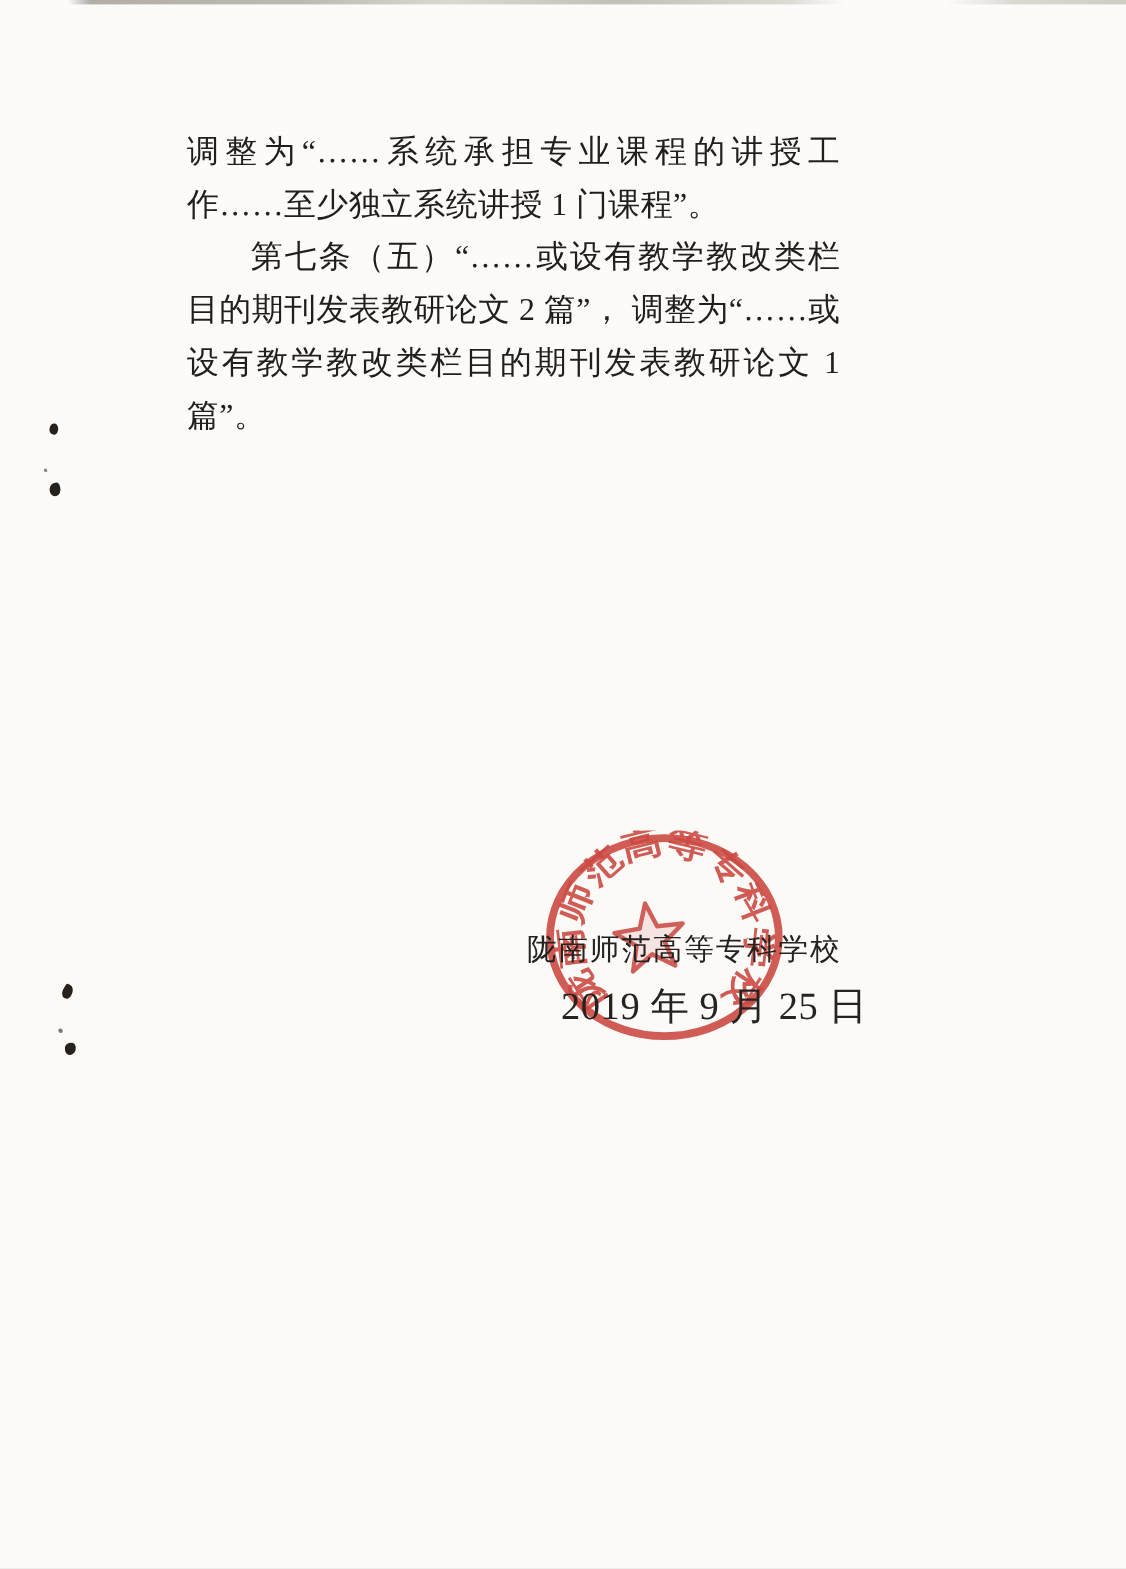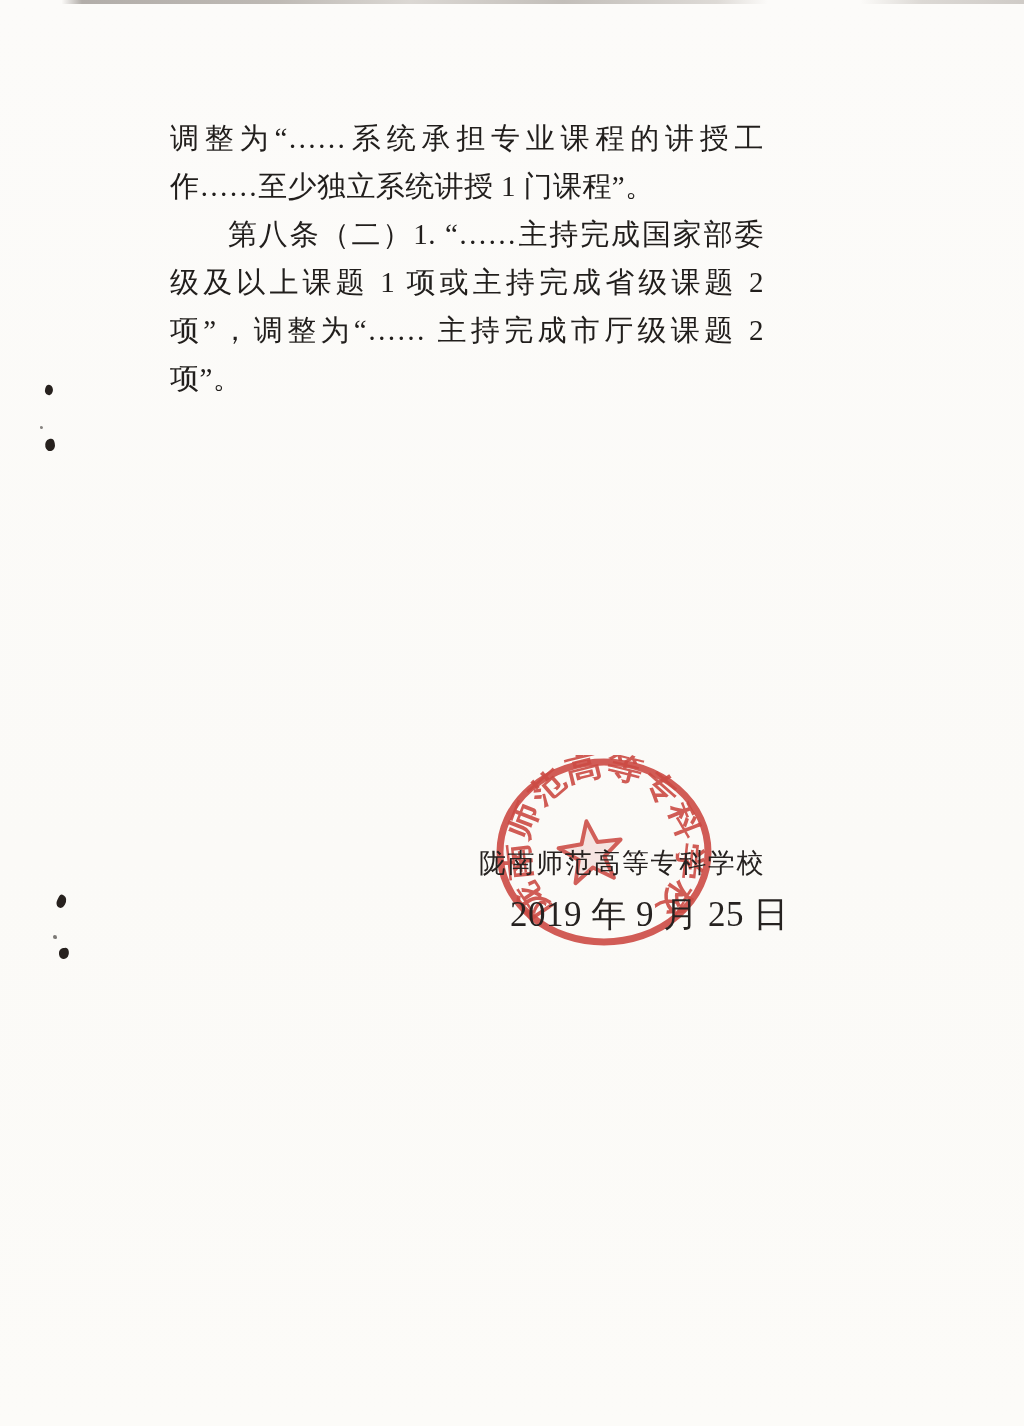--- a/index.html
+++ b/index.html
@@ -99,21 +99,21 @@
 </style>
 </head>
 <body>
 
 <div class="page">
 
   <div class="scan-edge"></div>
 
   <div class="content">
     <p class="para">调整为“……系统承担专业课程的讲授工作……至少独立系统讲授 1 门课程”。</p>
-    <p class="para indent">第八条（二）1. “……主持完成国家部委级及以上课题 1 项或主持完成省级课题 2 项”，调整为“…… 主持完成市厅级课题 2 项”。</p>
+    <p class="para indent">第七条（五）“……或设有教学教改类栏目的期刊发表教研论文 2 篇”， 调整为“……或设有教学教改类栏目的期刊发表教研论文 1 篇”。</p>
   </div>
 
   <svg class="seal" viewBox="0 0 226 200" width="226" height="200" aria-hidden="true">
     <defs>
       <path id="sealArc" d="M 69.4,159.3 A 76,76 0 1 1 156.6,159.3" fill="none"></path>
     </defs>
     <ellipse class="ring" cx="113" cy="97" rx="104" ry="90"></ellipse>
     <g transform="translate(100,99) rotate(-8)">
       <polygon class="star-shape" points="0,-33 8,-11 31.3,-10.2 13,4.2 19.4,26.7 0,13.6 -19.4,26.7 -13,4.2 -31.3,-10.2 -8,-11"></polygon>
     </g>

